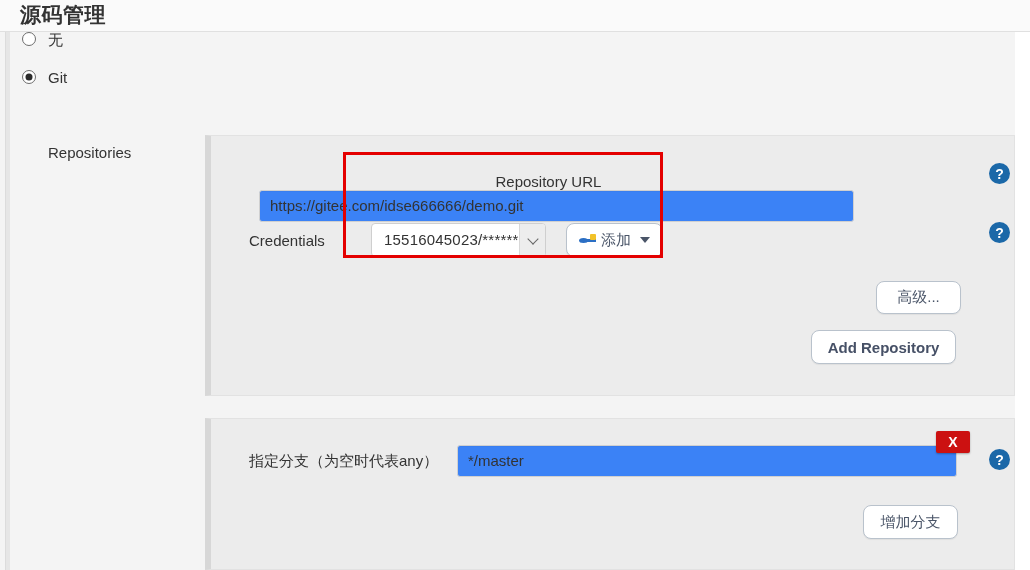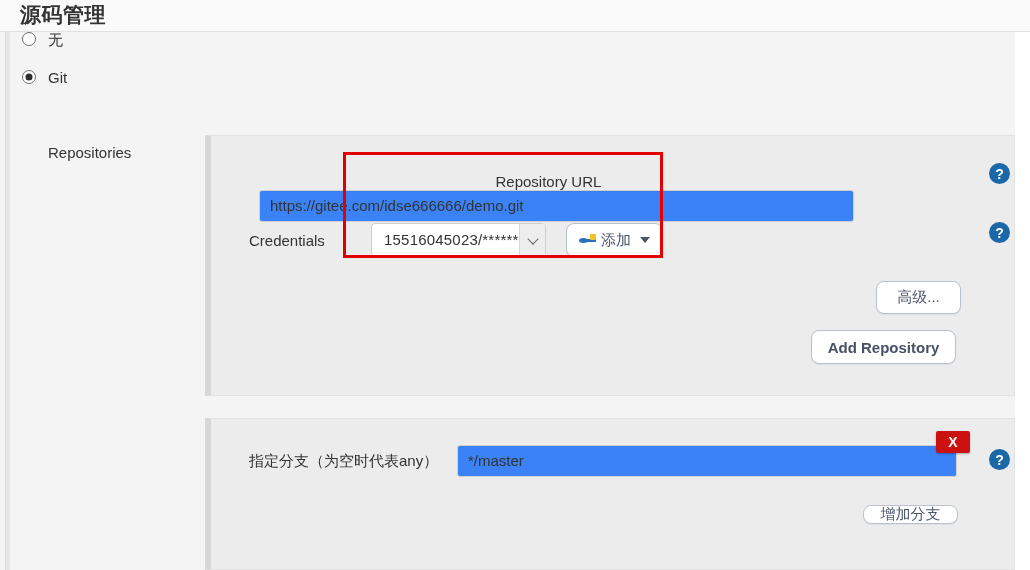--- a/index.html
+++ b/index.html
@@ -345,18 +345,18 @@
       <span class="field-label" style="width:198px;">指定分支（为空时代表any）</span>
       <span class="text-input" style="width:500px; margin-left:10px;">*/master</span>
     </div>
 
     <div class="x-badge" style="left:725px; top:12px;">X</div>
 
     <div style="position:absolute; left:778px; top:30px;">
       <span class="help-icon">?</span>
     </div>
 
-    <div class="btn" style="position:absolute; left:652px; top:86px; width:95px; height:19px;">增加分支</div>
+    <div class="btn" style="position:absolute; left:652px; top:86px; width:95px; height:34px;">增加分支</div>
   </div>
 
   <div class="red-box" style="left:343px; top:152px; width:320px; height:106px;"></div>
 
 </div>
 
 </body></html>

